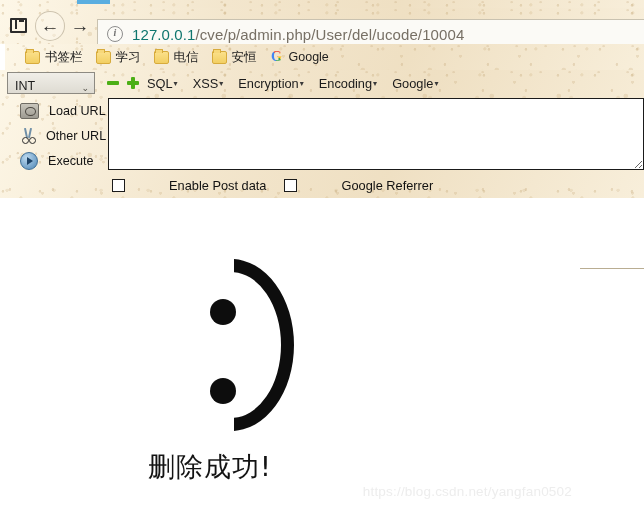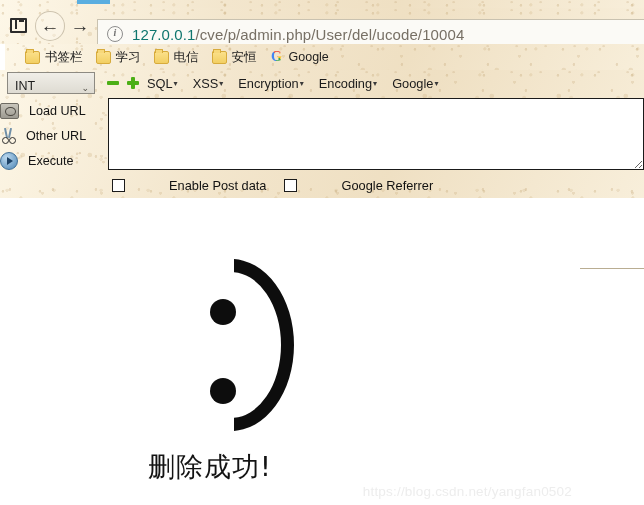--- a/index.html
+++ b/index.html
@@ -176,21 +176,21 @@
   }
   .hb-menu {
     font-size: 12.8px; color: #1b1b1b; margin-right: 15px; white-space: nowrap; text-align: center;
   }
   .hb-menu .caret { font-size: 8px; color: #3a3a3a; margin-left: 1px; vertical-align: 2px; }
 
   .hb-left {
     position: absolute; left: 0; top: 28px; width: 104px;
   }
   .hb-btn {
-    display: flex; align-items: center; height: 25px; padding-left: 0; text-align: right;
+    display: flex; align-items: center; height: 25px; padding-left: 20px; text-align: right;
   }
   .hb-btn .lbl {
     font-size: 12.6px; color: #151515; margin-left: 10px; white-space: nowrap;
   }
 
   .ic-load {
     width: 17px; height: 14px; flex: 0 0 auto; position: relative;
     background: linear-gradient(#c9c6bc, #9d9a91);
     border: 1px solid #6e6b63; border-radius: 2px;
   }

